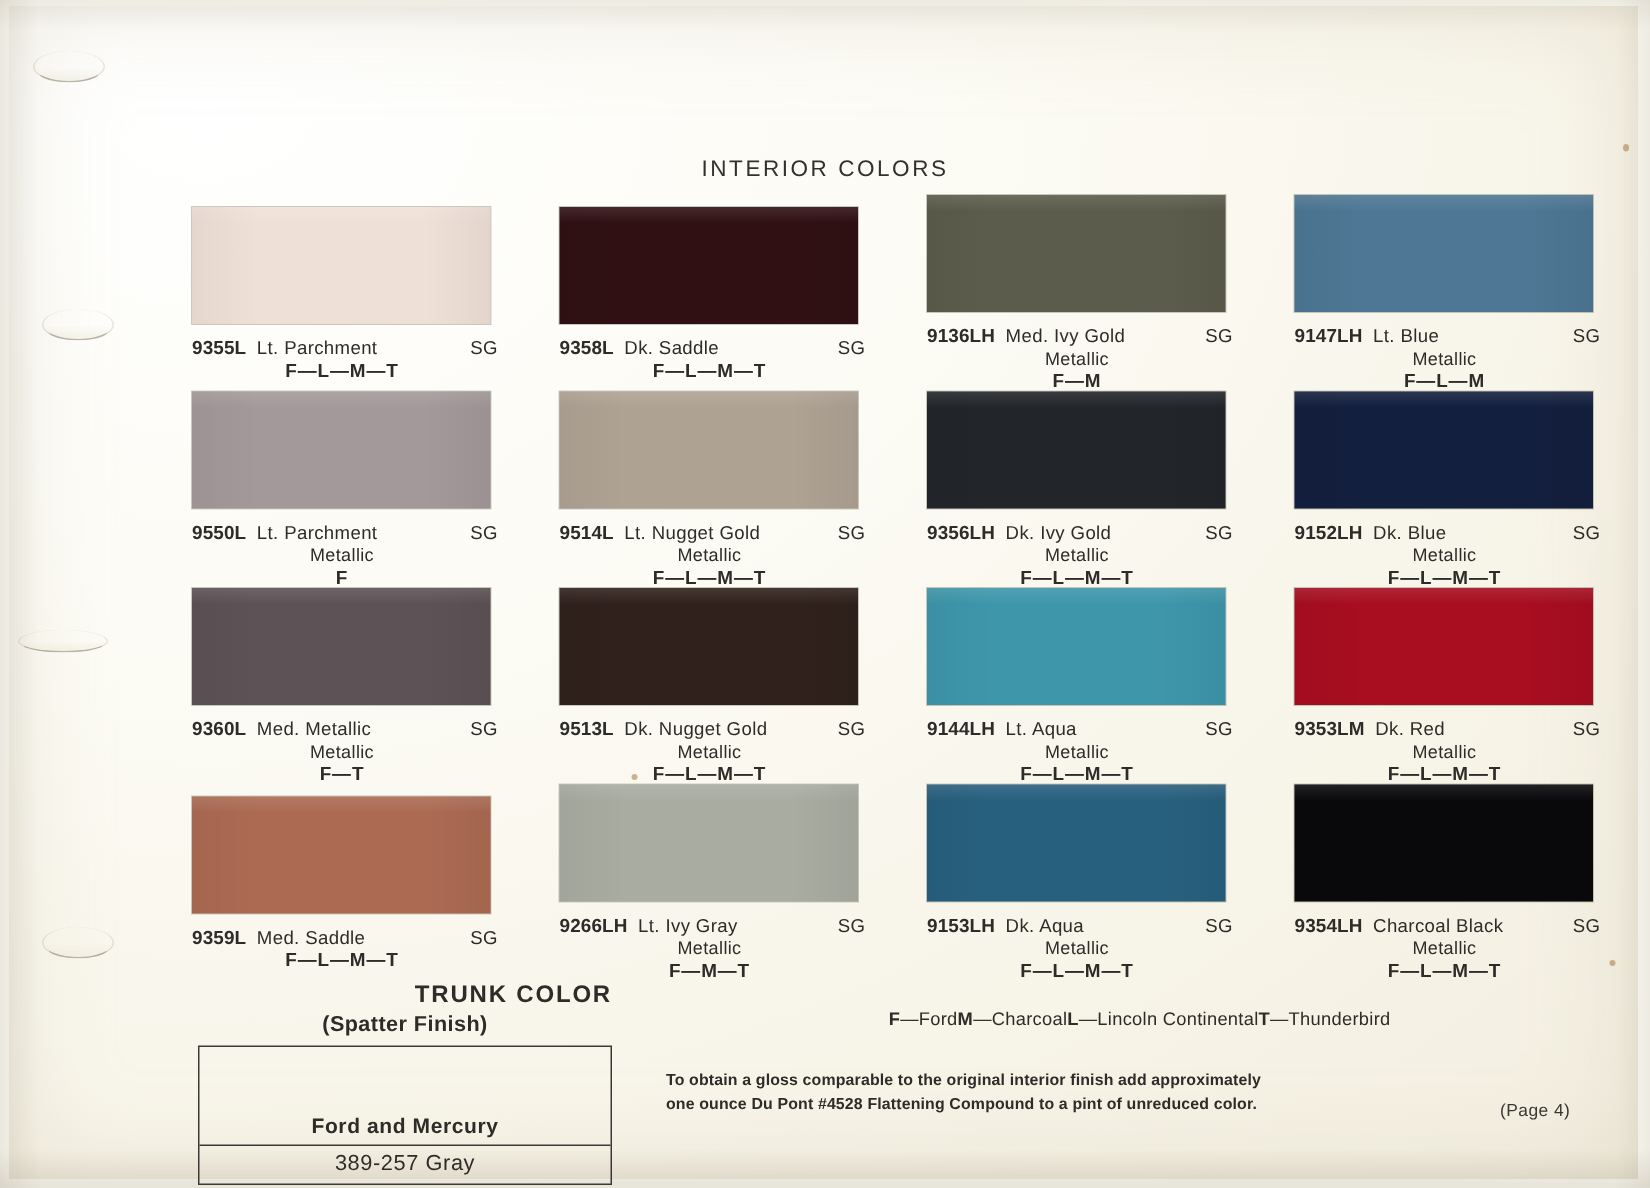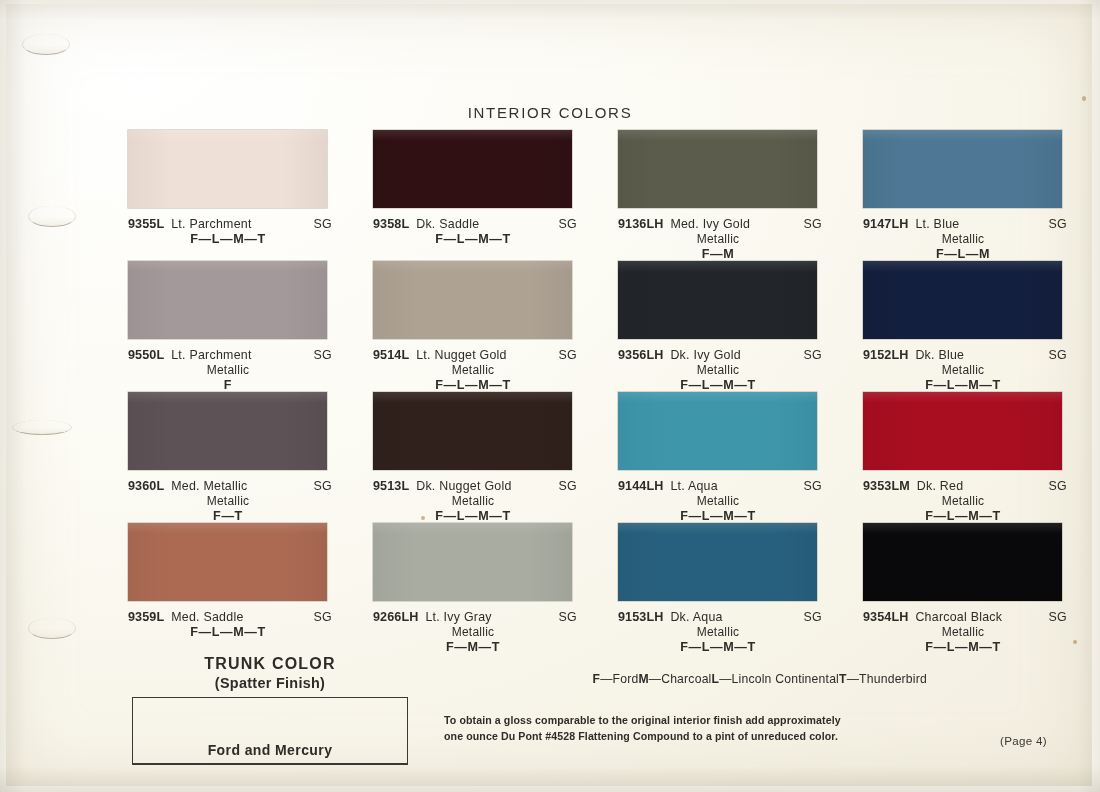--- a/index.html
+++ b/index.html
@@ -62,21 +62,21 @@
     color: #33312c;
   }
 
   
   .grid {
     position: absolute;
     left: 128px;
     top: 130px;
     width: 930px;
   }
-  .row { display: flex; }
+  .row { display: flex; align-items: center; }
   .cell { width: 245px; }
   .cell.last { width: 195px; }
 
   .swatch {
     width: 199px;
     height: 78px;
     position: relative;
     box-shadow: 0 0 0 0.6px rgba(90,85,70,0.35);
   }
   .swatch::after {
@@ -131,21 +131,21 @@
 
   
   .trunk {
     position: absolute;
     left: 132px;
     top: 655px;
     width: 276px;
     color: #2e2c28;
   }
   .trunk-title {
-    text-align: center;
+    text-align: right;
     font-size: 16px;
     font-weight: bold;
     letter-spacing: 1.2px;
   }
   .trunk-sub {
     text-align: center;
     font-size: 14.4px;
     font-weight: bold;
     letter-spacing: 0.3px;
     margin-top: 2px;
@@ -429,20 +429,21 @@
       </div>
     </div>
 
   </div>
 
   <div class="trunk">
     <div class="trunk-title">TRUNK COLOR</div>
     <div class="trunk-sub">(Spatter Finish)</div>
     <div class="trunk-box">
       <div class="trunk-r1">Ford and Mercury</div>
+      <div class="trunk-r2">389-257 Gray</div>
     </div>
   </div>
 
   <div class="legend">
     <span><b>F</b>—<span>Ford</span></span>
     <span><b>M</b>—<span>Charcoal</span></span>
     <span><b>L</b>—<span>Lincoln Continental</span></span>
     <span><b>T</b>—<span>Thunderbird</span></span>
   </div>
 

